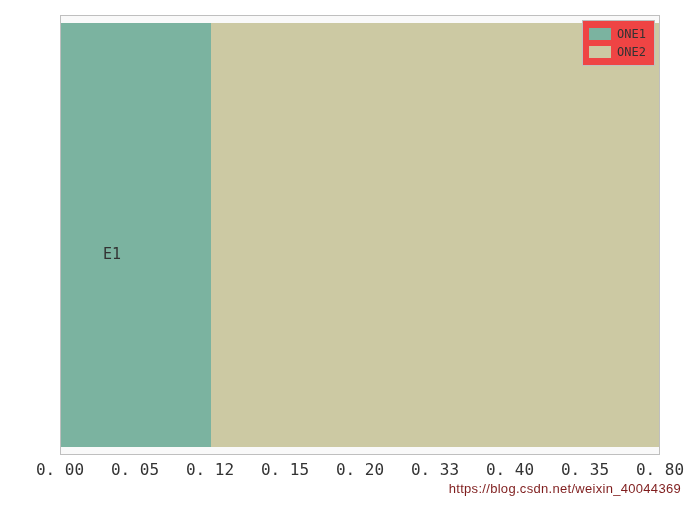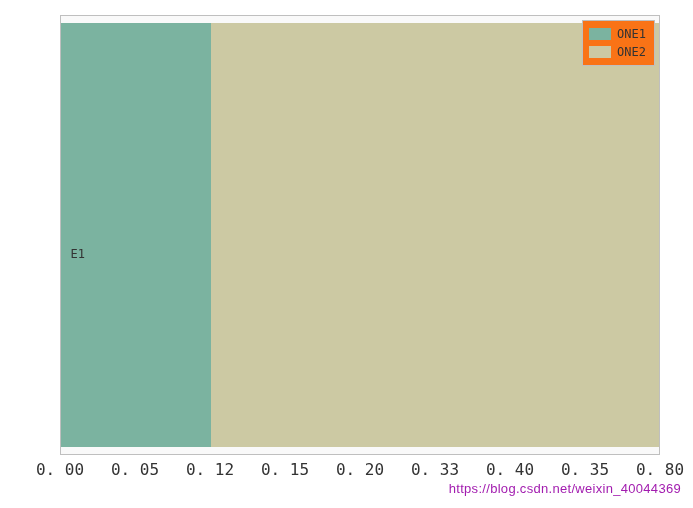--- a/index.html
+++ b/index.html
@@ -39,41 +39,41 @@
       position: absolute;
       top: 0;
       height: 100%;
     }
     .seg-one1 { background: #7bb3a0; }
     .seg-one2 { background: #ccc9a3; }
     .legend {
       position: absolute;
       right: 4px;
       top: 4px;
-      background: #f97316;
+      background: #ef4444;
       border: 1px solid #bfbfbf;
       padding: 4px 8px 4px 6px;
       font-size: 12px;
     }
     .legend-row {
       display: flex;
       align-items: center;
       gap: 6px;
       line-height: 18px;
     }
     .legend-swatch {
       width: 22px;
       height: 12px;
     }
     .y-tick-label {
       position: absolute;
-      right: 608px;
+      right: 572px;
       top: 50%;
       transform: translateY(-50%);
-      font-size: 12px;
+      font-size: 15px;
       text-align: center;
     }
     .x-axis {
       position: absolute;
       left: 60px;
       top: 460px;
       width: 600px;
       height: 30px;
     }
     .x-tick {
@@ -81,21 +81,21 @@
       top: 0;
       transform: translateX(-50%);
       font-size: 16px;
       white-space: nowrap;
     }
     .watermark {
       position: absolute;
       bottom: 12px;
       right: 12px;
       font-size: 13px;
-      color: #a21caf;
+      color: #7f1d1d;
       font-family: sans-serif;
       letter-spacing: 0.3px;
       pointer-events: none;
     }
   </style>
 </head>
 <body>
 
 <div class="chart">
   <div class="plot-area">

